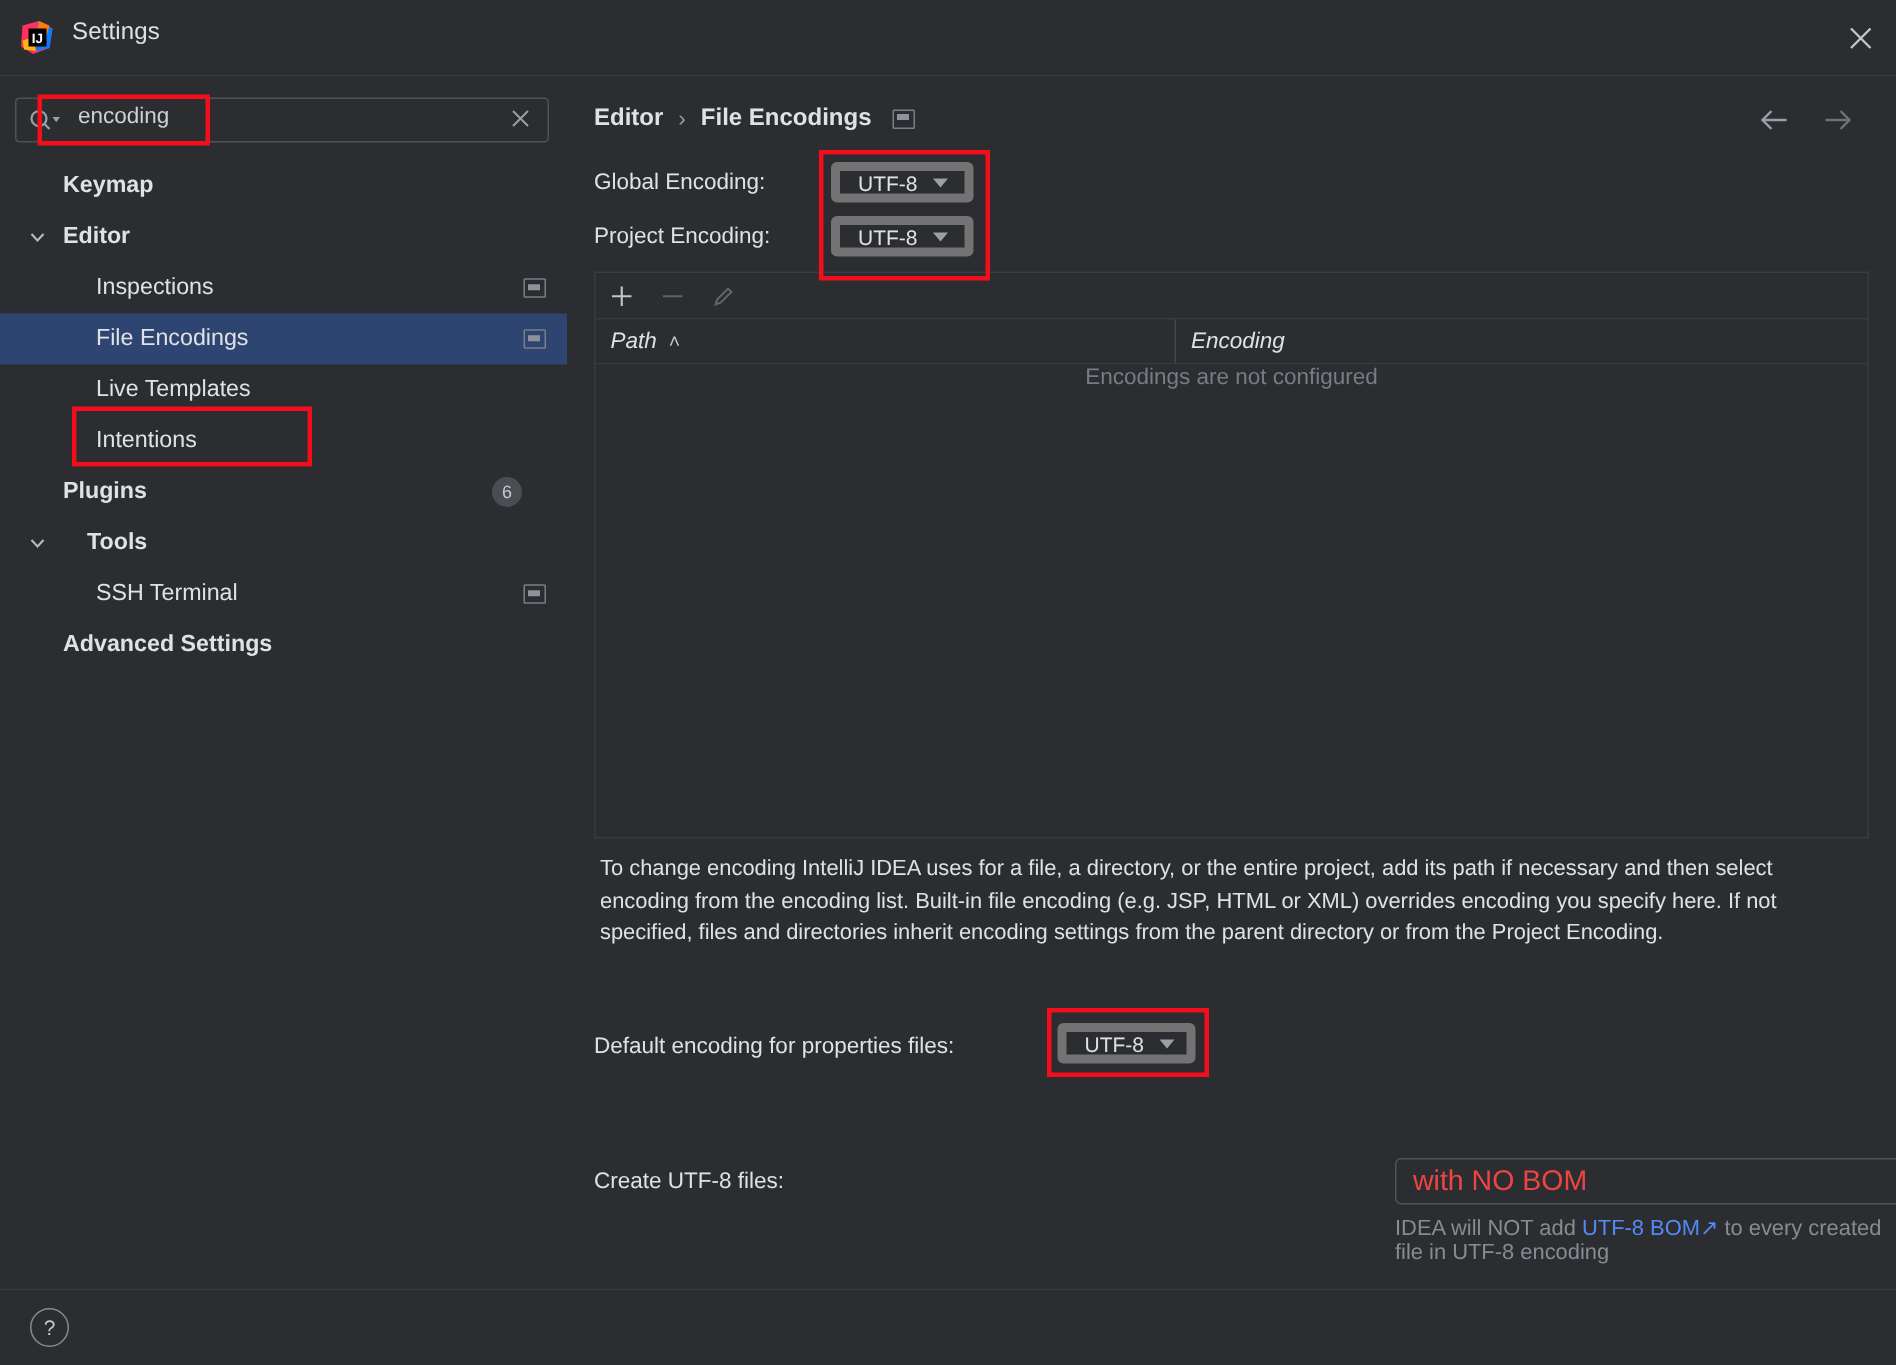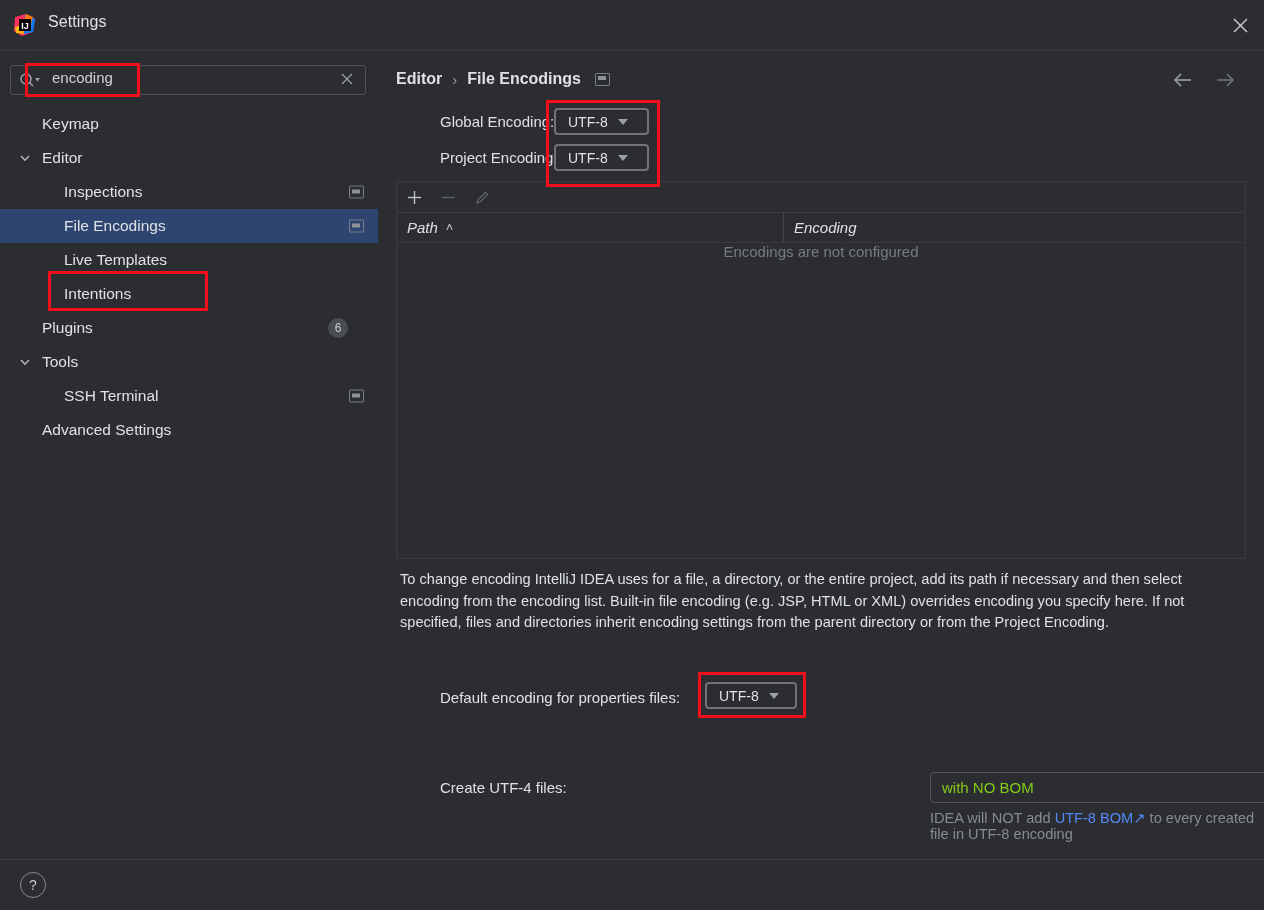--- a/index.html
+++ b/index.html
@@ -57,21 +57,21 @@
     cursor: pointer;
   }
 
   .tree { position: absolute; left: 0; top: 56px; width: 378px; }
   .tree-row {
     position: relative; height: 34px; width: 378px;
     display: flex; align-items: center; cursor: pointer;
   }
   .tree-row.selected { background: #2f4571; }
   .tree-label { font-size: 15.5px; color: #dfe1e5; white-space: nowrap; }
-  .tree-label.bold { font-weight: normal; }
+  .tree-label.bold { font-weight: bold; }
   .chevron {
     position: absolute; width: 14px; height: 14px;
   }
   .row-badge {
     position: absolute; right: 30px; top: 50%; transform: translateY(-50%);
     width: 20px; height: 20px; border-radius: 50%;
     background: #4a4d52; color: #c8cbd1; font-size: 12px;
     display: flex; align-items: center; justify-content: center;
   }
   .row-seticon {
@@ -105,25 +105,25 @@
     content: ""; position: absolute; left: 2px; top: 2.5px;
     width: 8px; height: 4px; background: #8e9299;
   }
   .nav-arrows {
     position: absolute; right: 28px; top: 18px;
     display: flex; gap: 20px; align-items: center;
   }
   .nav-arrow { width: 22px; height: 22px; cursor: pointer; }
 
   .form-label {
-    position: absolute; font-size: 15px; color: #dfe1e5; white-space: nowrap; margin-left: 44px;
+    position: absolute; font-size: 15px; color: #dfe1e5; white-space: nowrap;
   }
   .combo {
     position: absolute; height: 27px;
-    background: #2b2d30; border: 2px solid #737373; border-radius: 4px;
+    background: #2b2d30; border: 6px solid #737373; border-radius: 4px;
     display: flex; align-items: center; cursor: pointer;
   }
   .combo-text {
     font-size: 14px; color: #dfe1e5; padding-left: 12px; white-space: nowrap;
   }
   .combo-arrow {
     width: 0; height: 0; margin-left: 10px; margin-right: 10px;
     border-left: 5.5px solid transparent; border-right: 5.5px solid transparent;
     border-top: 6px solid #9aa0a6;
   }
@@ -169,21 +169,21 @@
     background: #3574f0; display: flex; align-items: center; justify-content: center;
   }
   .chk-label { font-size: 15px; color: #dfe1e5; }
 
   .wide-combo {
     position: absolute; left: 552px; top: 721px; width: 482px; height: 31px;
     background: #2b2d30; border: 1px solid #50535a; border-radius: 4px;
     display: flex; align-items: center; justify-content: space-between;
     cursor: pointer;
   }
-  .wide-combo .v { font-size: 15px; color: #84cc16; padding-left: 11px; }
+  .wide-combo .v { font-size: 19px; color: #ef4444; padding-left: 11px; }
   .hint {
     position: absolute; left: 552px; top: 758px;
     font-size: 14.6px; color: #878b92;
   }
   .hint a { color: #548af7; text-decoration: none; margin-top: 10px; }
 
   
   .bottombar {
     position: absolute; left: 0; top: 859px; width: 1264px; height: 51px;
     background: #2b2d30; border-top: 1px solid #393b40;
@@ -270,21 +270,21 @@
           <span class="tree-label" style="margin-left: 64px;">Intentions</span>
         </div>
         <div class="tree-row">
           <span class="tree-label bold" style="margin-left: 42px;">Plugins</span>
           <span class="row-badge">6</span>
         </div>
         <div class="tree-row">
           <span class="chevron" style="left: 18px;"><svg width="14" height="14" viewBox="0 0 14 14">
               <polyline points="3,5 7,9.3 11,5" fill="none" stroke="#b7bbc1" stroke-width="1.4"></polyline>
             </svg></span>
-          <span class="tree-label bold" style="margin-left: 42px;">Tools</span>
+          <span class="tree-label bold" style="margin-left: 58px;">Tools</span>
         </div>
         <div class="tree-row">
           <span class="tree-label" style="margin-left: 64px;">SSH Terminal</span>
           <span class="row-seticon"></span>
         </div>
         <div class="tree-row">
           <span class="tree-label bold" style="margin-left: 42px;">Advanced Settings</span>
         </div>
       </div>
   </div>
@@ -360,21 +360,21 @@
 
     <div class="desc">To change encoding IntelliJ IDEA uses for a file, a directory, or the entire project, add its path if necessary and then select encoding from the encoding list. Built-in file encoding (e.g. JSP, HTML or XML) overrides encoding you specify here. If not specified, files and directories inherit encoding settings from the parent directory or from the Project Encoding.</div>
 
     <div class="form-label" style="left:18px; top:638px;">Default encoding for properties files:</div>
     <div class="combo" style="left:327px; top:631px; width:92px;">
       <span class="combo-text">UTF-8</span>
       <span class="combo-arrow"></span>
     </div>
 
 
-    <div class="form-label" style="left:18px; top:728px;">Create UTF-4 files:</div>
+    <div class="form-label" style="left:18px; top:728px;">Create UTF-8 files:</div>
     <div class="wide-combo">
       <span class="v">with NO BOM</span>
 
     </div>
 
     <div class="hint">
       <span>IDEA will NOT add </span><a href="#">UTF-8 BOM</a><span style="color:#548af7;">↗</span><span> to every created file in UTF-8 encoding</span>
     </div>
 
   </div>

